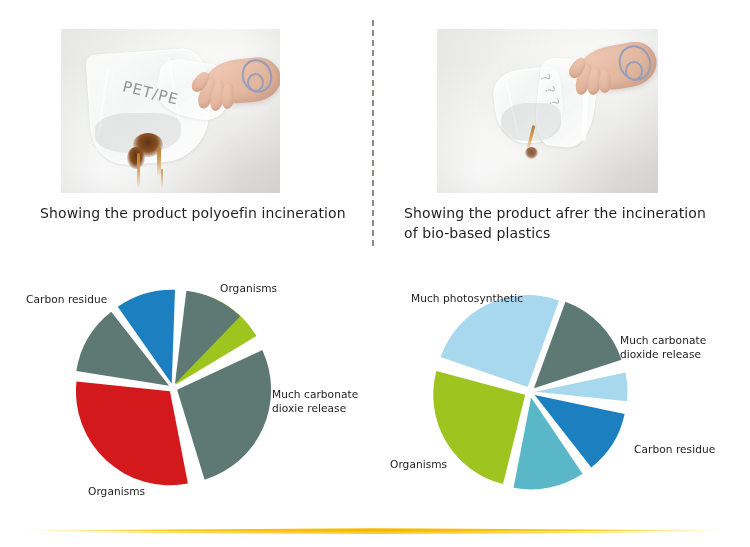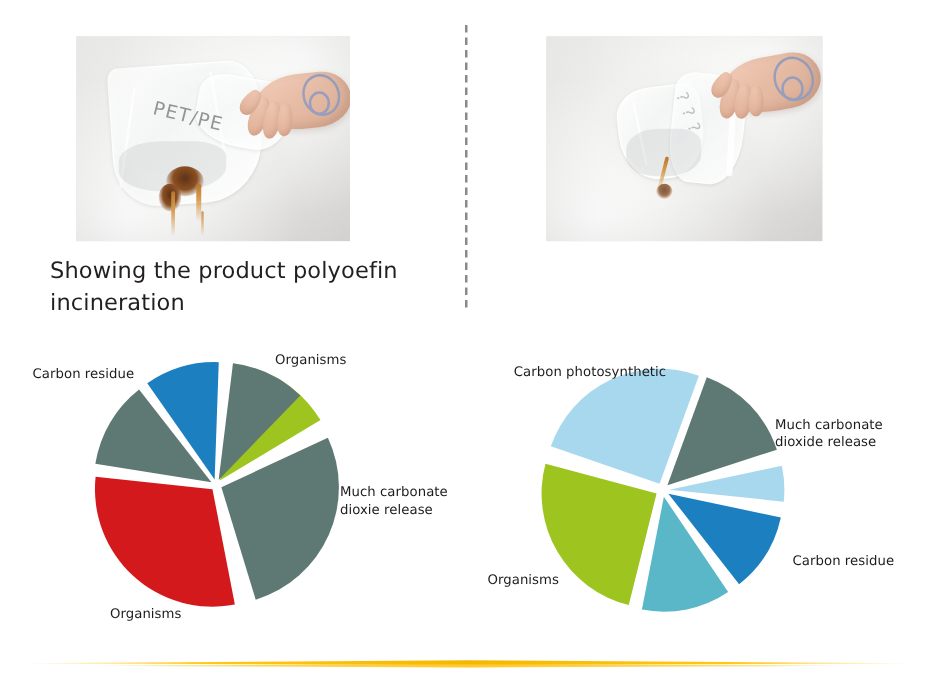--- a/index.html
+++ b/index.html
@@ -62,21 +62,21 @@
     border-radius:50%;
   }
   .ash{
     position:absolute;
     background:linear-gradient(180deg,#b9762d,#d89c4d 40%,rgba(230,190,130,0));
   }
 
   
   .caption{
     position:absolute;
-    font-size:18px;
+    font-size:14px;
     color:#231f20;
     line-height:1.42;
     letter-spacing:.1px;
   }
 
   
   .vdash{
     position:absolute;
     border-left:2px dashed #8a8b86;
     width:0;
@@ -153,20 +153,21 @@
     <div class="band" style="left:182px;top:16px;width:28px;height:32px;transform:rotate(-22deg);"></div>
     <div class="band" style="left:188px;top:32px;width:14px;height:16px;border-width:2px;"></div>
 
     <div class="vign"></div>
   </div>
 
   <div class="vdash" style="left:372px;top:20px;height:226px;"></div>
 
   <div class="caption" style="left:40px;top:204px;width:320px;">Showing the product polyoefin incineration</div>
 
+  <div class="caption" style="left:404px;top:204px;width:316px;">Showing the product afrer the incineration of bio-based plastics</div>
 
   <div class="pie-wrap" style="left:60px;top:288px;width:240px;height:212px;">
     <svg width="240" height="212" viewBox="0 0 240 212">
       <g>
           <path d="M 115.80131586486928 96.47826329416414 L 144.84891333611435 7.0789507624197086 A 94 94 0 0 1 196.37504213086783 48.064684252619045 Z" fill="#9DC41F"></path>
           <path d="M 117.1109545593917 101.8303148938411 L 202.3038865408368 62.10419829021536 A 94 94 0 0 1 144.59389480332896 191.72296195436644 Z" fill="#5E7873"></path>
           <path d="M 109.95984406572953 103.31774801564556 L 127.89588963112475 195.59070325972596 A 94 94 0 0 1 16.47478590111183 93.49207246848617 Z" fill="#D4191C"></path>
           <path d="M 109.12266877801314 97.71607736667683 L 16.27996476207018 83.01123765289515 A 94 94 0 0 1 51.250490097401276 23.643066527644947 Z" fill="#5E7873"></path>
           <path d="M 111.72193094883235 95.68531119309313 L 57.80574593183399 18.685019029927915 A 94 94 0 0 1 115.00248363886747 1.742573453298121 Z" fill="#1C7FC0"></path>
           <path d="M 114.93729993563733 95.93836622042562 L 126.39301821572121 2.639027966141356 A 94 94 0 0 1 180.23518675878302 28.32042498859235 Z" fill="#5E7873"></path>
@@ -186,21 +187,21 @@
           <path d="M 113.95636890186258 100.17937896247551 L 145.4222220878241 13.727657850171951 A 92 92 0 0 1 201.4535684010167 71.74981547998036 Z" fill="#5E7873"></path>
           <path d="M 115.49246244115015 103.71215224066381 L 205.4820417086603 84.58427668542996 A 92 92 0 0 1 206.98847681503128 113.32877086128794 Z" fill="#A8D8EE"></path>
           <path d="M 114.66426452886034 106.91455595328263 L 204.65384379637047 126.04243150851649 A 92 92 0 0 1 171.30512025882092 179.41154528510106 Z" fill="#1C7FC0"></path>
           <path d="M 111.09652363929459 109.38958587541457 L 162.5422707586033 185.6610425504784 A 92 92 0 0 1 93.54209606465247 199.69928675259965 Z" fill="#5AB7C8"></path>
           <path d="M 105.26103961757161 106.79146099628387 L 83.00422522240217 196.05866781367556 A 92 92 0 0 1 16.395863598977314 82.980108846852 Z" fill="#9DC41F"></path>
           <path d="M 107.63218896755437 99.03578093607577 L 20.644480012417233 69.08351072601735 A 92 92 0 0 1 139.09804215351585 12.58405982377218 Z" fill="#A8D8EE"></path>
         </g>
     </svg>
   </div>
 
-  <div class="plabel" style="left:411px;top:292px;">Carbon photosynthetic</div>
+  <div class="plabel" style="left:411px;top:292px;">Much photosynthetic</div>
   <div class="plabel" style="left:620px;top:334px;">Much carbonate
 dioxide release</div>
   <div class="plabel" style="left:634px;top:443px;">Carbon residue</div>
   <div class="plabel" style="left:390px;top:458px;">Organisms</div>
 
   <div class="bottomrule" style="top:524px;">
     <svg width="750" height="14" viewBox="0 0 750 14">
       <defs>
         <linearGradient id="ruleGrad" x1="0" y1="0" x2="1" y2="0">
           <stop offset="0%" stop-color="#FFFFFF"></stop>

